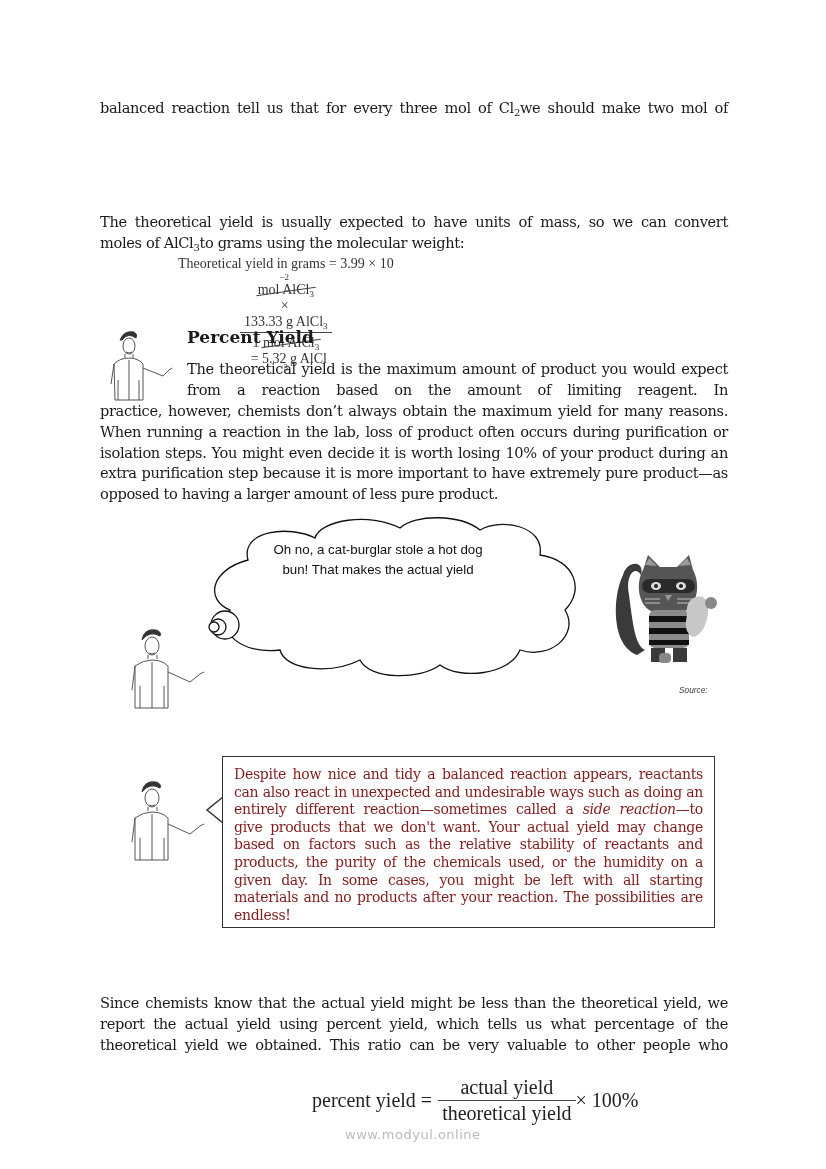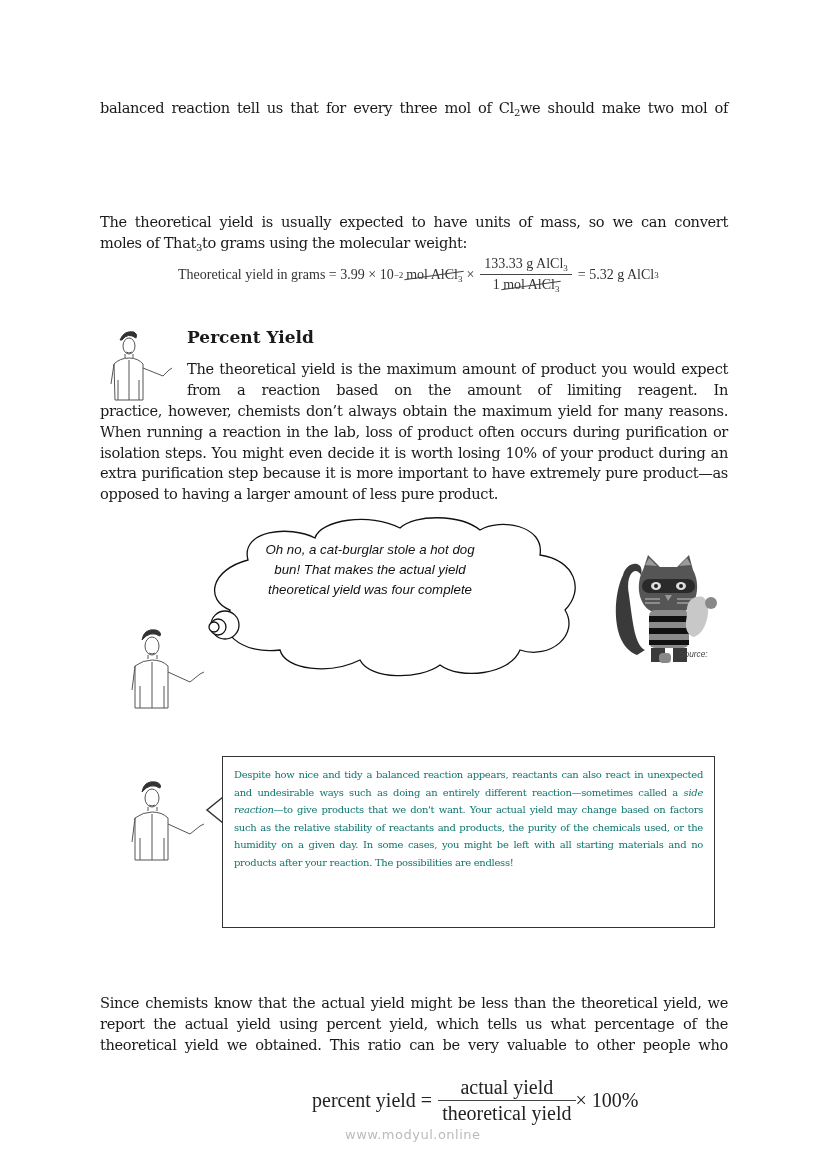--- a/index.html
+++ b/index.html
@@ -15,41 +15,41 @@
                    border-top:1px solid #444; transform:rotate(-8deg); }
   .frac { display:inline-block; vertical-align:middle; text-align:center; }
   .frac .num { display:block; padding:0 4px 2px; border-bottom:1px solid #444; }
   .frac .den { display:block; padding:2px 4px 0; }
   .heading { font-family:"DejaVu Serif", serif; font-weight:bold; font-size:17px; }
   .cloud-text { font-family:"Liberation Sans", sans-serif; font-size:13.3px; line-height:20px;
                 text-align:center; color:#111; }
   .source { font-family:"Liberation Sans", sans-serif; font-style:italic; font-size:8.3px;
             line-height:12.2px; color:#444; word-break:break-all; }
   .box { border:1.5px solid #333; box-sizing:border-box; background:#fff; }
-  .box-text { font-family:"DejaVu Serif", serif; font-size:10px; line-height:17.6px;
-              text-align:justify; text-align-last:left; letter-spacing:-0.3px; color:#0f766e; }
+  .box-text { font-family:"DejaVu Serif", serif; font-size:14px; line-height:17.6px;
+              text-align:justify; text-align-last:left; letter-spacing:-0.3px; color:#7f1d1d; }
   .watermark { font-family:"DejaVu Sans", sans-serif; font-size:13px; color:#bbb; letter-spacing:0.5px;margin-left:8px; }
 </style>
 </head>
 <body>
 
 <div class="abs para" style="left:100px; top:98px; width:628px;">
   <div style="text-align:justify; text-align-last:justify;">
     <span>balanced reaction tell us that for every three mol of Cl</span><span class="sub">2</span><span>we should make two mol of</span>
   </div>
 </div>
 
 <div class="abs para" style="left:100px; top:212px; width:628px;">
   <div style="text-align:justify; text-align-last:justify;">The theoretical yield is usually expected to have units of mass, so we can convert</div>
   <div>
-    <span>moles of That</span><span class="sub">3</span><span>to grams using the molecular weight:</span>
+    <span>moles of AlCl</span><span class="sub">3</span><span>to grams using the molecular weight:</span>
   </div>
 </div>
 
-<div class="abs math" style="left:178px; top:256px; font-size:14px; white-space:nowrap; display:flex; align-items:center;">
+<div class="abs math" style="left:178px; top:256px; font-size:14px; white-space:nowrap; display:flex; align-items:center;flex-direction:column;">
   <span>Theoretical yield in grams = 3.99 × 10</span>
     <sup style="font-size:9px; margin-right:3px;">−2</sup>
   <span class="strike"><span>mol AlCl</span><span class="sub" style="font-size:9px">3</span></span>
   <span style="margin:0 6px 0 4px;">×</span>
   <span class="frac">
     <span class="num"><span>133.33 g AlCl</span><span class="sub" style="font-size:9px">3</span></span>
     <span class="den"><span>1 </span><span class="strike"><span>mol AlCl</span><span class="sub" style="font-size:9px">3</span></span></span>
   </span>
   <span style="margin-left:6px;">= 5.32 g AlCl</span>
     <span class="sub" style="font-size:9px">3</span>
@@ -70,24 +70,23 @@
 
 <div class="abs para" style="left:187px; top:359px; width:541px; text-align-last:justify;">The theoretical yield is the maximum amount of product you would expect from a reaction based on the amount of limiting reagent. In</div>
 <div class="abs para" style="left:100px; top:401px; width:628px;">practice, however, chemists don’t always obtain the maximum yield for many reasons. When running a reaction in the lab, loss of product often occurs during purification or isolation steps. You might even decide it is worth losing 10% of your product during an extra purification step because it is more important to have extremely pure product—as opposed to having a larger amount of less pure product.</div>
 
 <svg class="abs" style="left:200px; top:510px;" width="390" height="170" viewBox="0 0 390 170" fill="#fff" stroke="#111" stroke-width="1.3">
   <path d="M48 50 C40 20 90 15 115 28 C120 10 170 2 200 18 C215 4 260 4 280 20 C300 8 345 15 340 45 C375 50 385 80 365 100 C380 125 350 150 320 140 C310 165 260 170 240 155 C220 170 170 170 160 150 C130 165 85 160 80 140 C40 145 15 120 30 100 C5 90 10 60 48 50 Z"></path>
   <circle cx="25" cy="115" r="14"></circle>
   <circle cx="18" cy="117" r="8"></circle>
   <circle cx="14" cy="117" r="5"></circle>
 </svg>
-<div class="abs cloud-text" style="left:240px; top:540px; width:260px;font-style:italic;">
+<div class="abs cloud-text" style="left:248px; top:540px; width:260px;">
   <div>Oh no, a cat-burglar stole a hot dog</div>
   <div>bun! That makes the actual yield</div>
-  <div>theoretical yield was four complete</div>
 </div>
 
 <svg class="abs" style="left:130px; top:628px;" width="80" height="82" viewBox="0 0 80 82" fill="none" stroke="#555" stroke-width="1">
   <path d="M12 12 q8 -10 18 -4 q2 -4 -4 -6 q-12 -2 -14 10 z" fill="#333" stroke="#333"></path>
   <ellipse cx="22" cy="18" rx="7" ry="9"></ellipse>
   <path d="M19 25 q3 2 6 0"></path>
   <path d="M18 27 v4 M27 27 v4"></path>
   <path d="M5 38 q8 -6 17 -6 q10 0 16 6 l0 42 h-33 z"></path>
   <path d="M22 34 v46"></path>
   <path d="M5 38 l-3 24 M38 44 l22 10 l10 -8 l4 -2"></path>
@@ -108,21 +107,21 @@
   <rect x="34" y="55" width="40" height="38" rx="6" fill="#8a8a8a"></rect>
   <rect x="34" y="61" width="40" height="6" fill="#111"></rect>
   <rect x="34" y="73" width="40" height="6" fill="#111"></rect>
   <rect x="34" y="85" width="40" height="5" fill="#111"></rect>
   <path d="M36 93 h14 v14 h-14 z M58 93 h14 v14 h-14 z" fill="#3a3a3a"></path>
   <rect x="44" y="98" width="12" height="10" rx="4" fill="#888"></rect>
   <path d="M72 60 C70 45 80 40 88 42 L92 46 C96 58 90 80 78 82 C70 78 70 70 72 60 Z" fill="#c8c8c8"></path>
   <circle cx="96" cy="48" r="6" fill="#888"></circle>
 </svg>
 
-<div class="abs source" style="left:679px; top:648px; width:136px;">
+<div class="abs source" style="left:679px; top:684px; width:136px;">
   <div>Source:</div>
 </div>
 
 <svg class="abs" style="left:130px; top:780px;" width="80" height="82" viewBox="0 0 80 82" fill="none" stroke="#555" stroke-width="1">
   <path d="M12 12 q8 -10 18 -4 q2 -4 -4 -6 q-12 -2 -14 10 z" fill="#333" stroke="#333"></path>
   <ellipse cx="22" cy="18" rx="7" ry="9"></ellipse>
   <path d="M19 25 q3 2 6 0"></path>
   <path d="M18 27 v4 M27 27 v4"></path>
   <path d="M5 38 q8 -6 17 -6 q10 0 16 6 l0 42 h-33 z"></path>
   <path d="M22 34 v46"></path>

